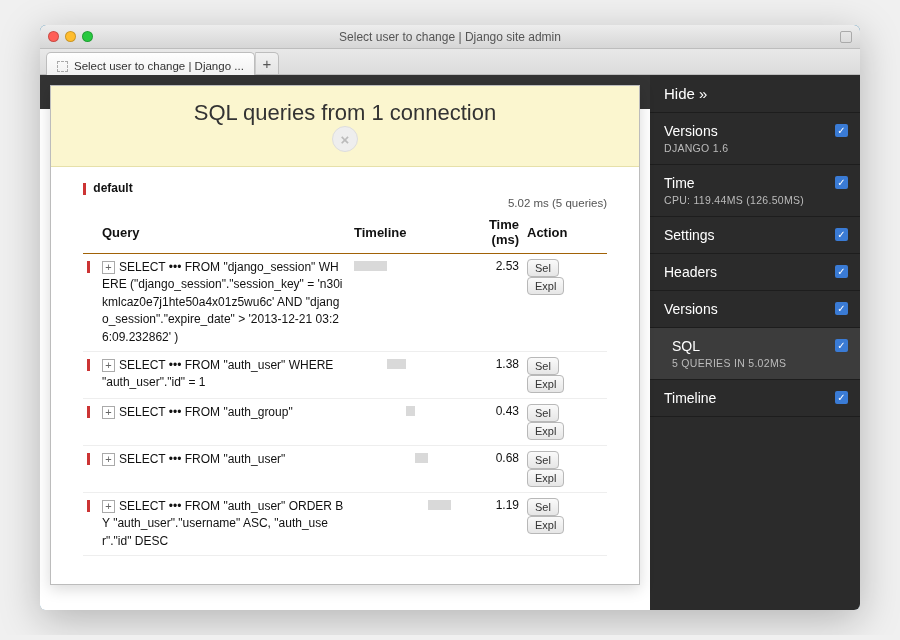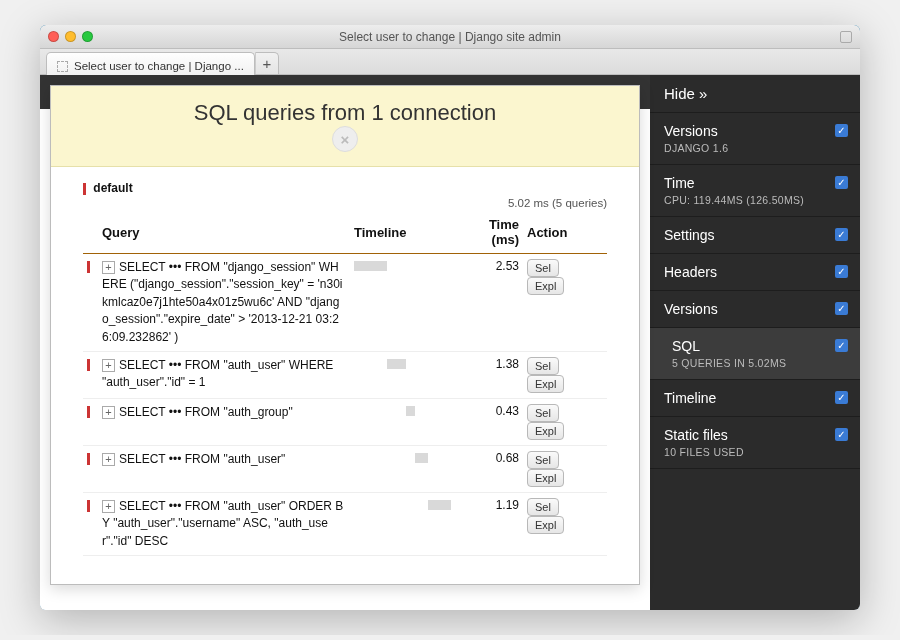--- a/index.html
+++ b/index.html
@@ -186,25 +186,20 @@
           </div>
           <div class="sec active">
             <h3>SQL</h3>
             <div class="sub">5 QUERIES IN 5.02MS</div>
             <div class="chk"></div>
           </div>
           <div class="sec">
             <h3>Timeline</h3>
             <div class="chk"></div>
           </div>
-          <div class="sec">
-            <h3>Static files</h3>
-            <div class="sub">10 FILES USED</div>
-            <div class="chk"></div>
-          </div>
         </div>
     </div>
 
     <div class="panel">
       <div class="panelhead">
         <h1>SQL queries from 1 connection</h1>
         <div class="closebtn">×</div>
       </div>
       <div class="panelbody">
         <div class="connhdr">

